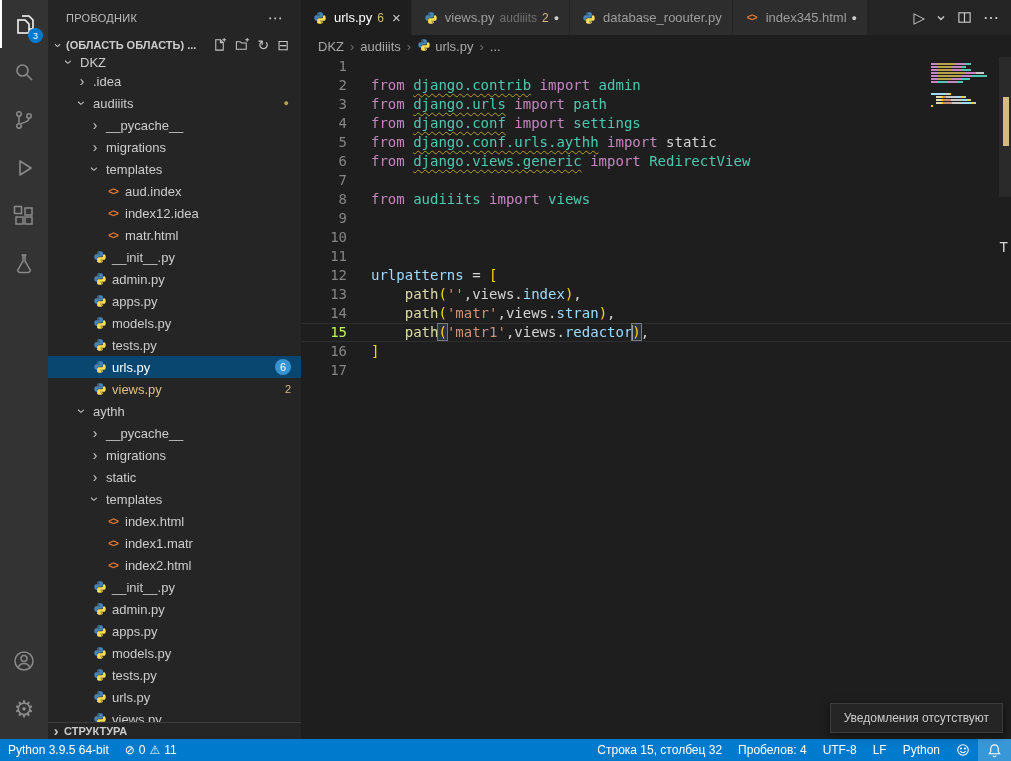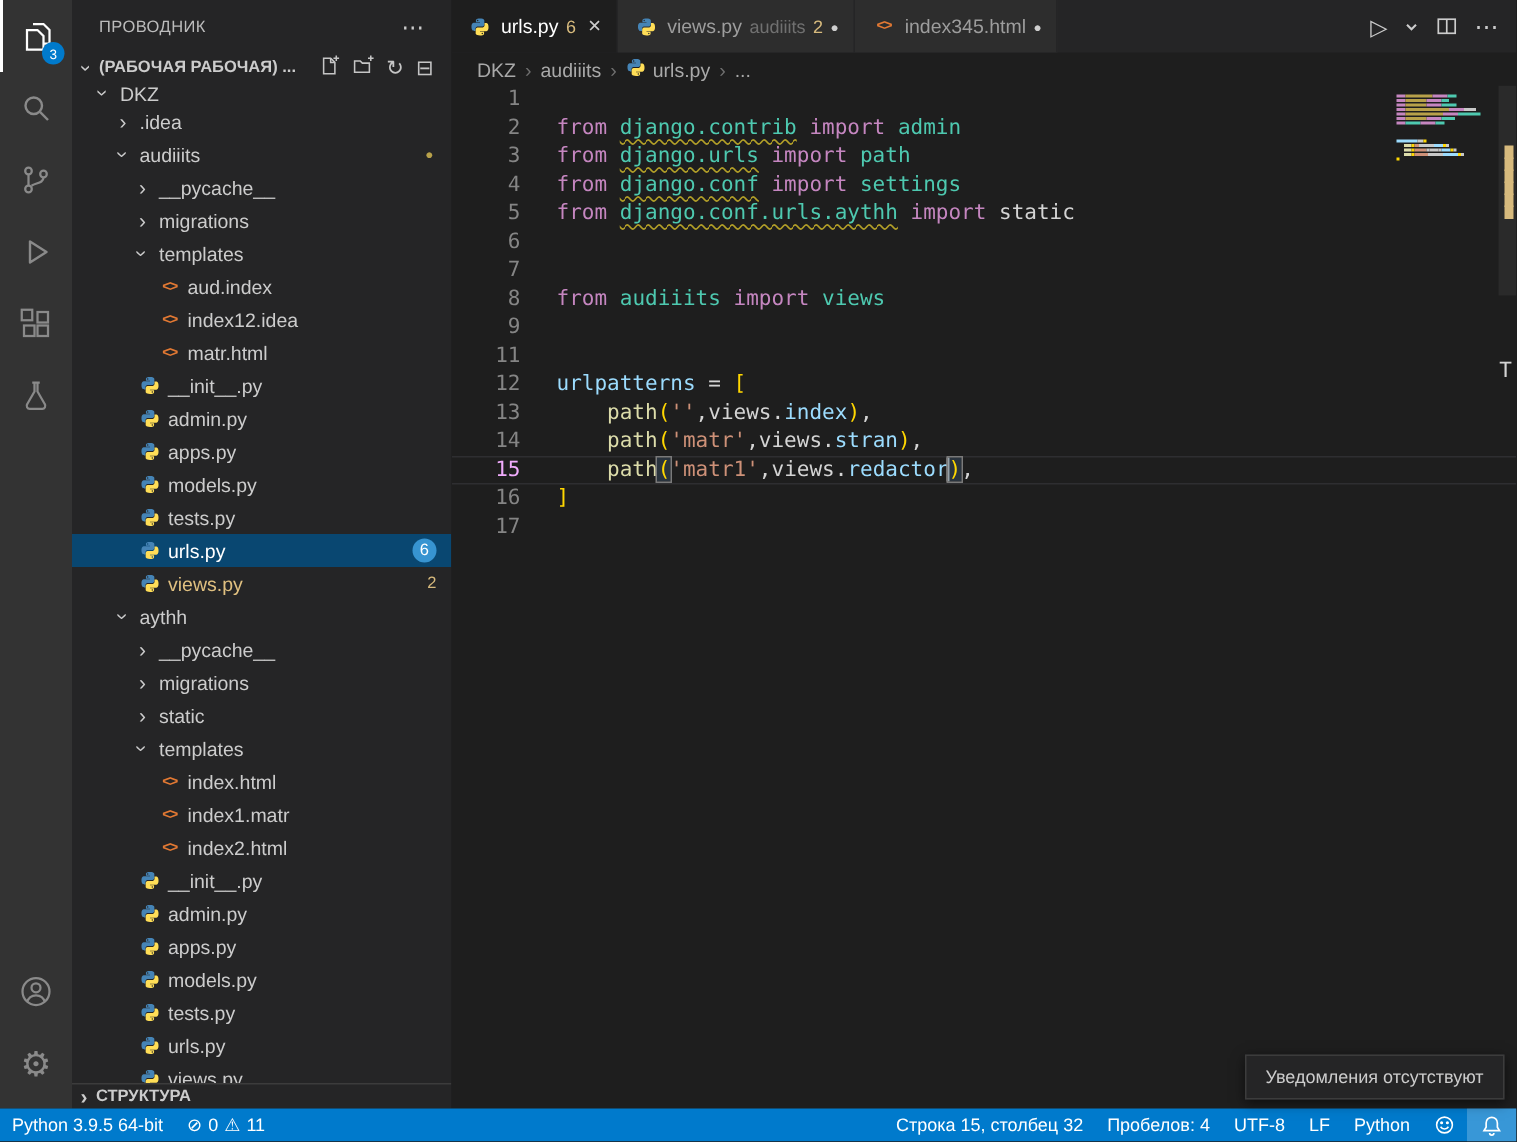--- a/index.html
+++ b/index.html
@@ -52,21 +52,21 @@
   .ed-action{cursor:pointer;display:flex;align-items:center;}
   .breadcrumbs{height:22px;display:flex;align-items:center;padding:0 17px;font-size:13px;color:#a9a9a9;gap:6px;flex-shrink:0;}
   .bc-item{cursor:pointer;display:flex;align-items:center;gap:4px;}
   .bc-sep{color:#6e6e6e;font-size:13px;}
 
   
   .editor{flex:1;position:relative;font-family:"DejaVu Sans Mono","Liberation Mono",monospace;font-size:14px;overflow:hidden;}
   .code-line{display:flex;height:19px;line-height:19px;white-space:pre;}
   .code-line.current{box-shadow:inset 0 1px 0 #2e2e31, inset 0 -1px 0 #2e2e31;}
   .gutter{width:46px;text-align:right;color:#858585;flex-shrink:0;user-select:none;}
-  .code-line.current .gutter{color:#f0abfc;}
+  .code-line.current .gutter{color:#bef264;}
   .ltext{margin-left:24px;}
   .tok-kw{color:#c586c0;}
   .tok-mod{color:#4ec9b0;text-decoration-line:underline;text-decoration-style:wavy;text-decoration-color:#b3a027;text-decoration-thickness:1px;text-underline-offset:3px;}
   .tok-cls{color:#4ec9b0;}
   .tok-fn{color:#dcdcaa;}
   .tok-str{color:#ce9178;}
   .tok-var{color:#9cdcfe;}
   .tok-pl{color:#d4d4d4;}
   .tok-br{color:#ffd700;}
   .tok-brm{color:#ffd700;outline:1px solid #7a7a7a;background:rgba(80,120,160,.25);}
@@ -150,21 +150,21 @@
       </div>
     </div>
 
   <div class="sidebar">
     <div class="sidebar-title">
       <span>ПРОВОДНИК</span>
       <span class="more">⋯</span>
     </div>
     <div class="ws-row">
       <span class="ws-chev">›</span>
-      <span>(РАБОЧАЯ РАБОЧАЯ) ...</span>
+      <span>(ОБЛАСТЬ ОБЛАСТЬ) ...</span>
       <span class="ws-actions">
           <span><svg width="15" height="15" viewBox="0 0 16 16" fill="none" stroke="#c5c5c5" stroke-width="1.1">
               <path d="M9 3H4v11h8V6z"></path>
               <path d="M9 3v3h3"></path>
               <path d="M13 1v4M11 3h4"></path>
             </svg></span>
           <span><svg width="15" height="15" viewBox="0 0 16 16" fill="none" stroke="#c5c5c5" stroke-width="1.1">
               <path d="M1.5 5h4l1.5 1.5h5V13h-10.5z"></path>
               <path d="M13 1v4M11 3h4"></path>
             </svg></span>
@@ -410,20 +410,29 @@
                 <path fill="#ffde57" d="M16.1 29c6.5 0 6.1-2.8 6.1-2.8v-2.9H16v-.9h8.7S29 22.9 29 16.3 25.2 10 25.2 10h-2.3v3s.1 3.8-3.7 3.8H13s-3.6-.1-3.6 3.5v5.4S8.8 29 16.1 29zm3.4-2a1.1 1.1 0 1 1 0-2.2 1.1 1.1 0 0 1 0 2.2z"></path>
               </svg>
             </span>
             <span>views.py</span>
             <span class="tab-desc">audiiits</span>
             <span class="tab-badge">2</span>
             <span class="tab-dirty">●</span>
           </div>
           <div class="tab">
             <span class="file-ic">
+              <svg width="14" height="14" viewBox="0 0 32 32">
+                <path fill="#4584b6" d="M15.9 3c-6.5 0-6.1 2.8-6.1 2.8v2.9h6.2v.9H7.3S3 9.1 3 15.7s3.8 6.3 3.8 6.3h2.3v-3s-.1-3.8 3.7-3.8h6.2s3.6.1 3.6-3.5V6.3S23.2 3 15.9 3zm-3.4 2a1.1 1.1 0 1 1 0 2.2 1.1 1.1 0 0 1 0-2.2z"></path>
+                <path fill="#ffde57" d="M16.1 29c6.5 0 6.1-2.8 6.1-2.8v-2.9H16v-.9h8.7S29 22.9 29 16.3 25.2 10 25.2 10h-2.3v3s.1 3.8-3.7 3.8H13s-3.6-.1-3.6 3.5v5.4S8.8 29 16.1 29zm3.4-2a1.1 1.1 0 1 1 0-2.2 1.1 1.1 0 0 1 0 2.2z"></path>
+              </svg>
+            </span>
+            <span>database_roouter.py</span>
+          </div>
+          <div class="tab">
+            <span class="file-ic">
               <span class="html-ic">&lt;&gt;</span>
             </span>
             <span>index345.html</span>
             <span class="tab-dirty">●</span>
           </div>
         </div>
       <div class="ed-actions" id="ed-actions">
           <div class="ed-action">
             <span style="font-size:15px;">▷</span>
           </div>
@@ -464,24 +473,25 @@
           <span>...</span>
         </span>
       </div>
     <div class="editor">
       <div class="code" id="code">
           <div class="code-line"><span class="gutter">1</span><span class="ltext"></span></div>
           <div class="code-line"><span class="gutter">2</span><span class="ltext"><span class="tok-kw">from </span><span class="tok-mod">django.contrib</span><span class="tok-kw"> import </span><span class="tok-cls">admin</span></span></div>
           <div class="code-line"><span class="gutter">3</span><span class="ltext"><span class="tok-kw">from </span><span class="tok-mod">django.urls</span><span class="tok-kw"> import </span><span class="tok-cls">path</span></span></div>
           <div class="code-line"><span class="gutter">4</span><span class="ltext"><span class="tok-kw">from </span><span class="tok-mod">django.conf</span><span class="tok-kw"> import </span><span class="tok-cls">settings</span></span></div>
           <div class="code-line"><span class="gutter">5</span><span class="ltext"><span class="tok-kw">from </span><span class="tok-mod">django.conf.urls.aythh</span><span class="tok-kw"> import </span><span class="tok-pl">static</span></span></div>
-          <div class="code-line"><span class="gutter">6</span></div>
+          <div class="code-line"><span class="gutter">6</span><span class="ltext"><span class="tok-kw">from </span><span class="tok-mod">django.views.generic</span><span class="tok-kw"> import </span><span class="tok-cls">RedirectView</span></span></div>
           <div class="code-line"><span class="gutter">7</span></div>
           <div class="code-line"><span class="gutter">8</span><span class="ltext"><span class="tok-kw">from </span><span class="tok-cls">audiiits</span><span class="tok-kw"> import </span><span class="tok-cls">views</span></span></div>
           <div class="code-line"><span class="gutter">9</span><span class="ltext"></span></div>
+          <div class="code-line"><span class="gutter">10</span><span class="ltext"></span></div>
           <div class="code-line"><span class="gutter">11</span><span class="ltext"></span></div>
           <div class="code-line"><span class="gutter">12</span><span class="ltext"><span class="tok-var">urlpatterns</span><span class="tok-pl"> = </span><span class="tok-br">[</span></span></div>
           <div class="code-line"><span class="gutter">13</span><span class="ltext"><span class="tok-pl">    </span><span class="tok-fn">path</span><span class="tok-br">(</span><span class="tok-str">''</span><span class="tok-pl">,</span><span class="tok-pl">views</span><span class="tok-pl">.</span><span class="tok-var">index</span><span class="tok-br">)</span><span class="tok-pl">,</span></span></div>
           <div class="code-line"><span class="gutter">14</span><span class="ltext"><span class="tok-pl">    </span><span class="tok-fn">path</span><span class="tok-br">(</span><span class="tok-str">'matr'</span><span class="tok-pl">,</span><span class="tok-pl">views</span><span class="tok-pl">.</span><span class="tok-var">stran</span><span class="tok-br">)</span><span class="tok-pl">,</span></span></div>
           <div class="code-line current"><span class="gutter">15</span><span class="ltext"><span class="tok-pl">    </span><span class="tok-fn">path</span><span class="tok-brm">(</span><span class="tok-str">'matr1'</span><span class="tok-pl">,</span><span class="tok-pl">views</span><span class="tok-pl">.</span><span class="tok-var">redactor</span><span class="cursor"></span><span class="tok-brm">)</span><span class="tok-pl">,</span></span></div>
           <div class="code-line"><span class="gutter">16</span><span class="ltext"><span class="tok-br">]</span></span></div>
           <div class="code-line"><span class="gutter">17</span><span class="ltext"></span></div>
         </div>
       <div class="minimap" id="minimap">
           <div class="mm-line"></div>

